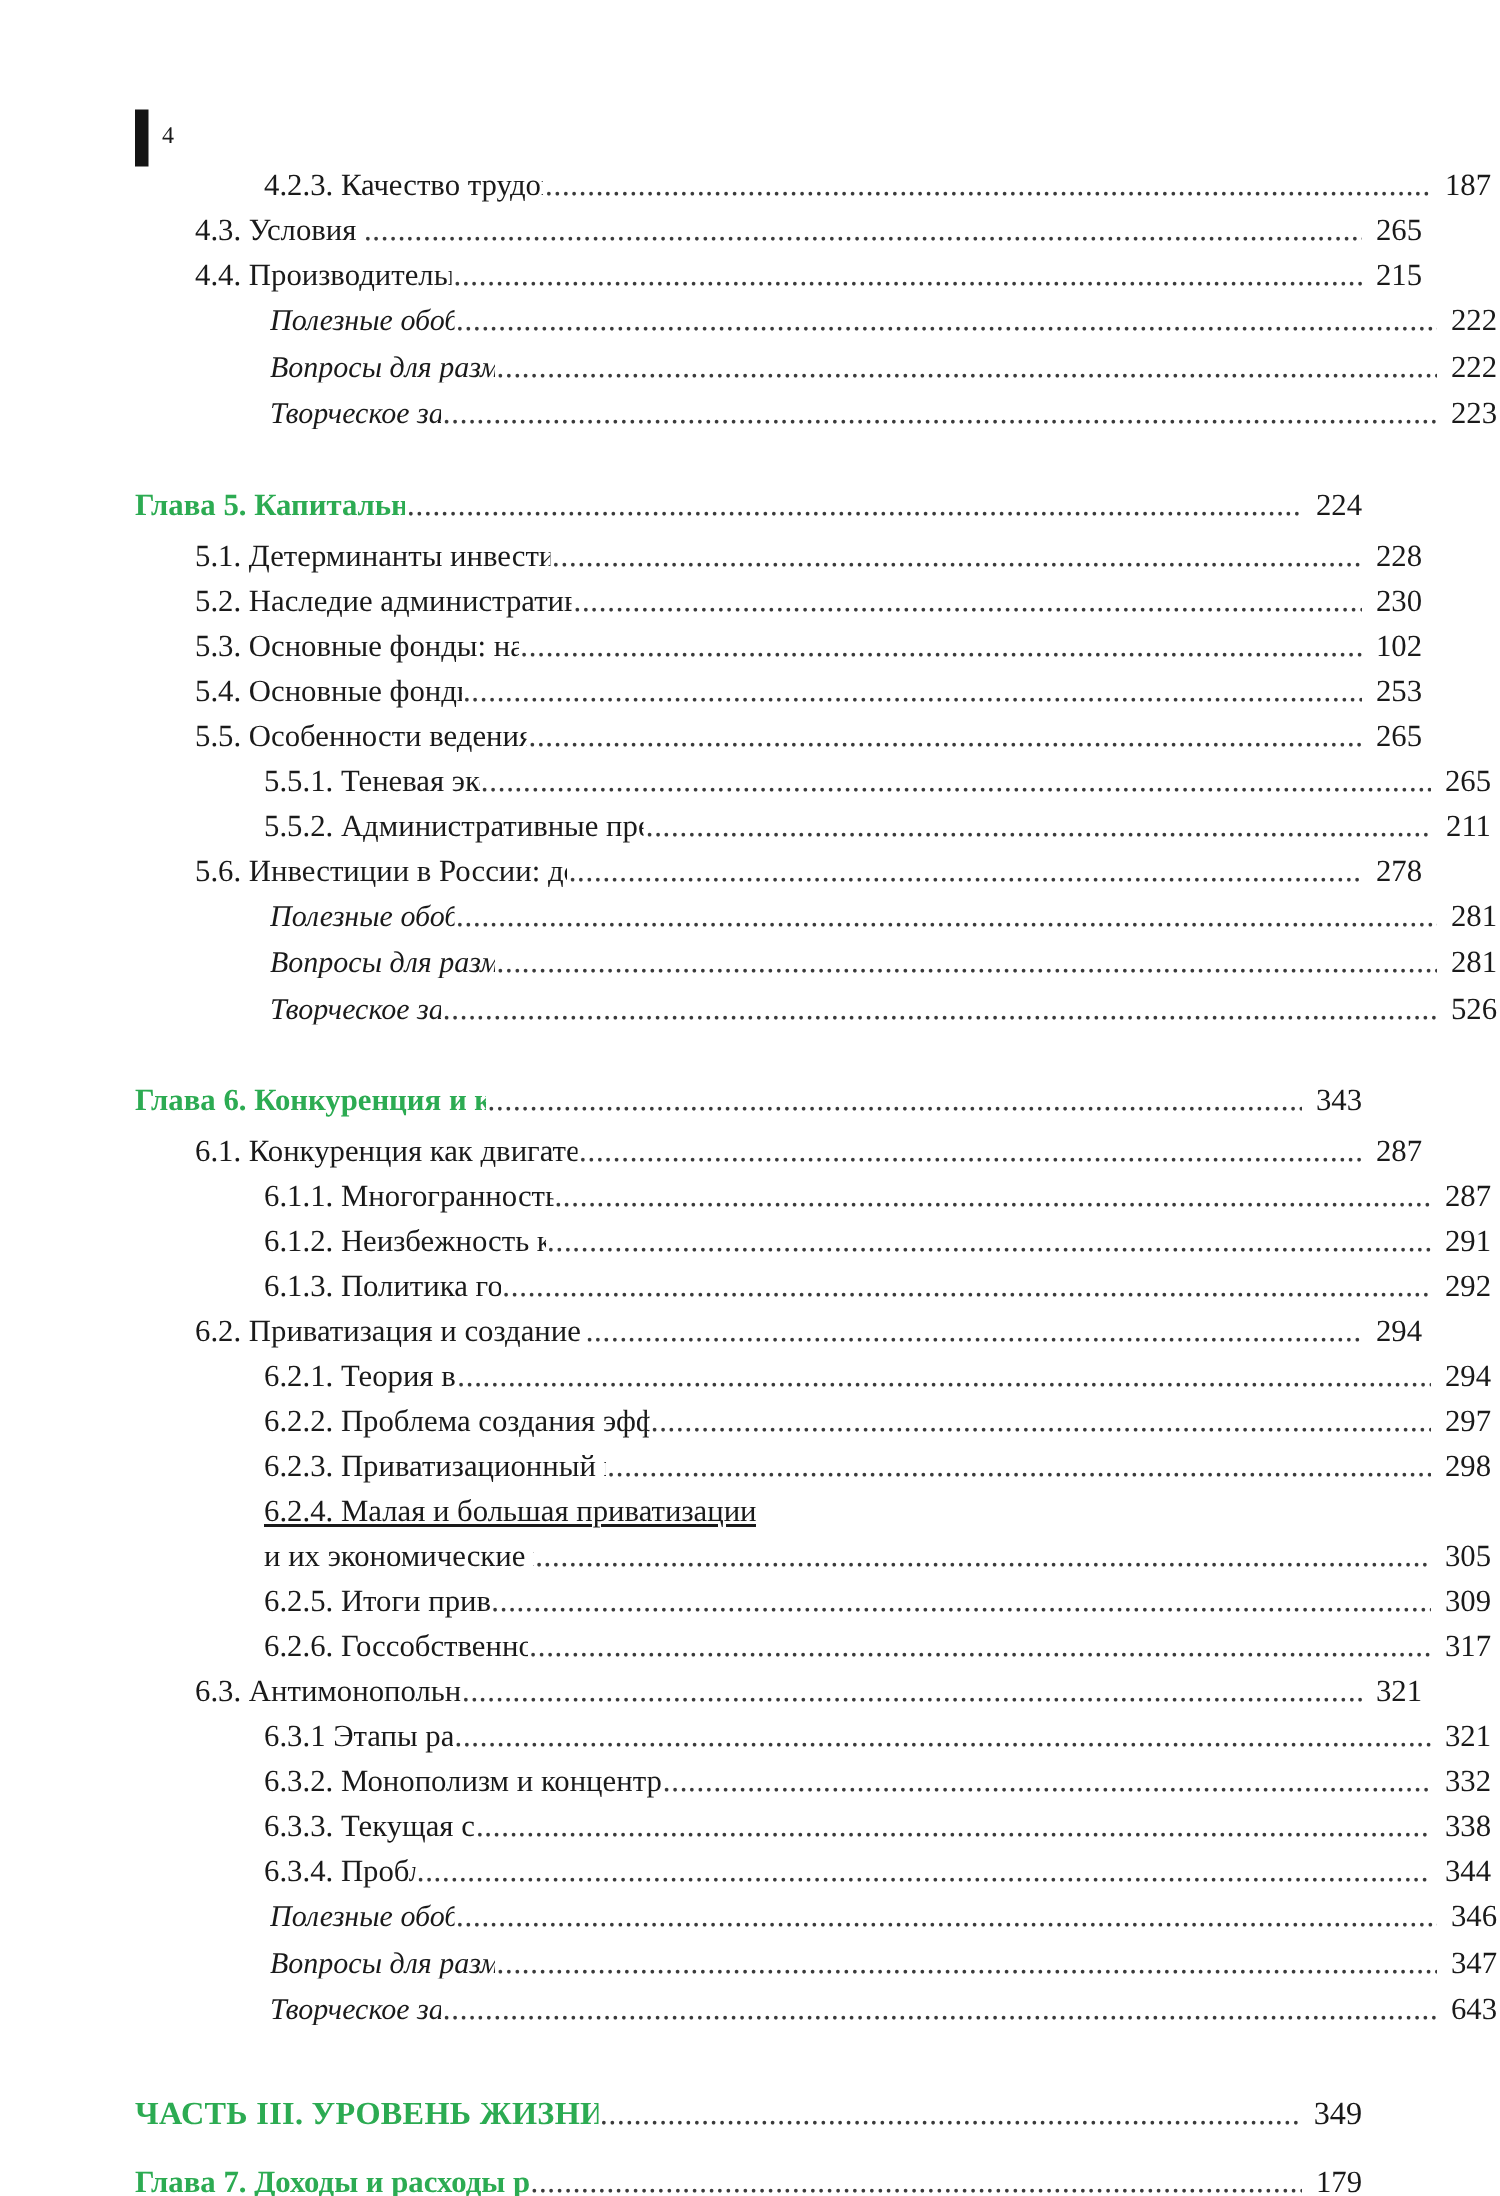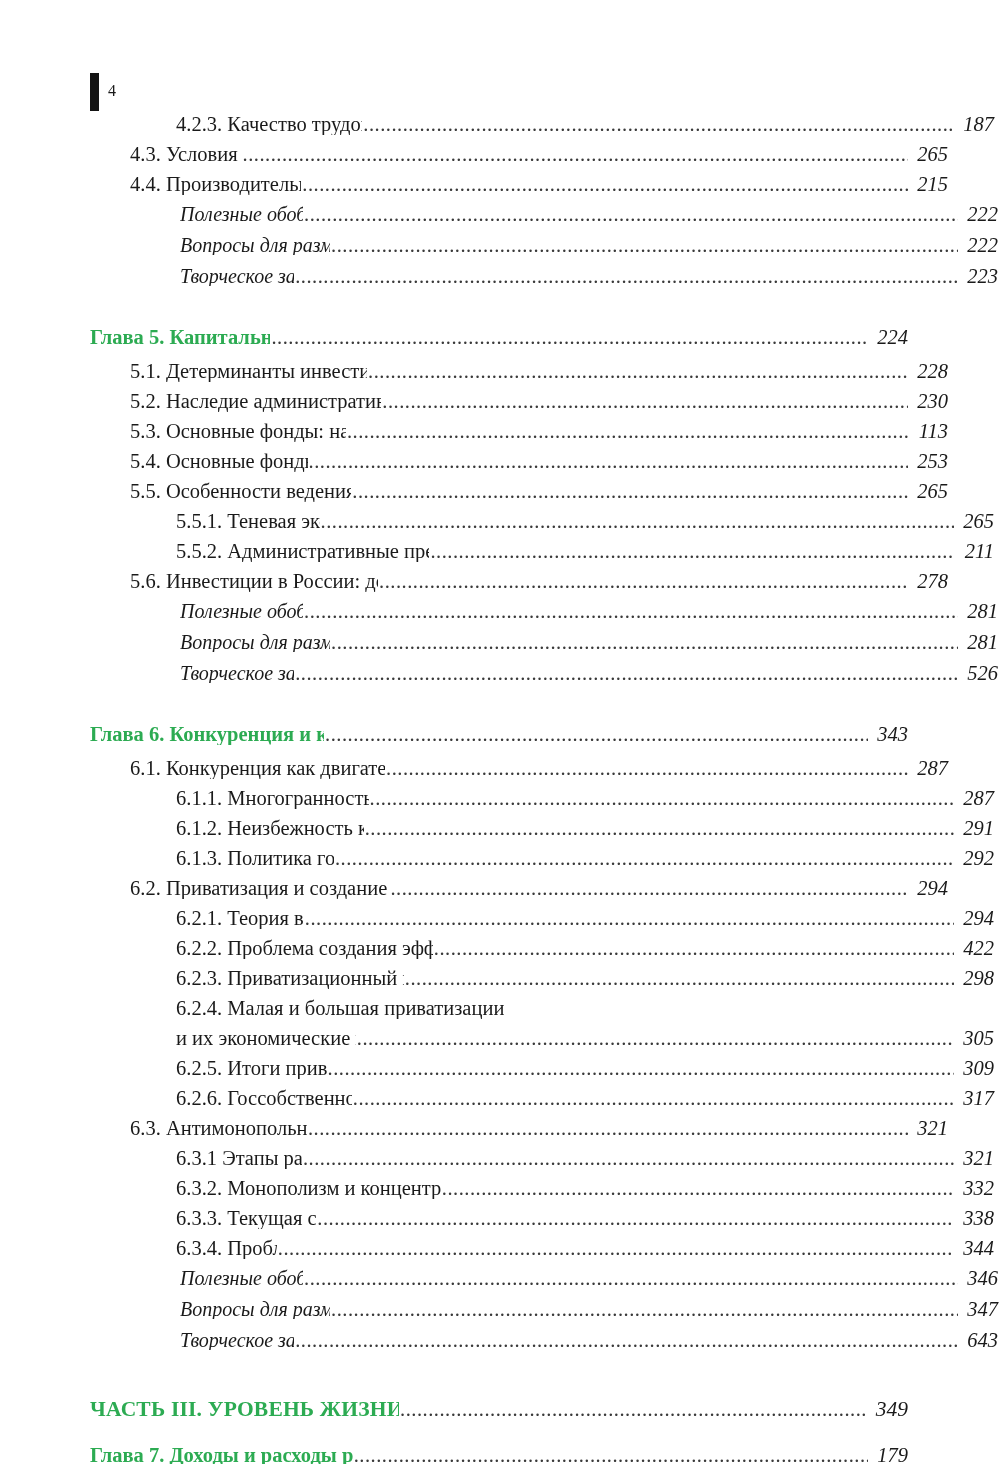--- a/index.html
+++ b/index.html
@@ -69,21 +69,20 @@
     margin:0 0px 0 1px;
     min-width:8px;
   }
   .entry .leader::before{
     content:"..........................................................................................................................................................................";
   }
   .entry .pageno{
     flex:0 0 auto;
     text-align:right;
     min-width:40px;
-    font-style:italic;
   }
 
   
   .lvl-part   { padding-left:0px;  }
   .lvl-chap   { padding-left:0px;  }
   .lvl-2      { padding-left:40px; }
   .lvl-3      { padding-left:86px; }
   .lvl-ital   { padding-left:90px; }
 
   
@@ -109,20 +108,21 @@
   .kind-italic .title{
     font-style:italic;
     color:#1a1a1a;
     font-size:20px;
   }
   .kind-italic{ height:31px; }
 
   
   .entry.nowrap-first{
     height:30px;
+    text-decoration:underline;
   }
 
   .gap-sm{height:10px;}
   .gap-lg{height:30px;}
   .gap-xl{height:38px;}
 </style>
 </head>
 <body>
 
 <div class="page">
@@ -175,21 +175,21 @@
         <span class="pageno">228</span>
       </div>
       <div class="entry lvl-2 kind-section">
         <span class="title">5.2. Наследие административно-командной системы</span>
         <span class="leader"></span>
         <span class="pageno">230</span>
       </div>
       <div class="entry lvl-2 kind-section">
         <span class="title">5.3. Основные фонды: наличие и качество</span>
         <span class="leader"></span>
-        <span class="pageno">113</span>
+        <span class="pageno">102</span>
       </div>
       <div class="entry lvl-2 kind-section">
         <span class="title">5.4. Основные фонды: динамика</span>
         <span class="leader"></span>
         <span class="pageno">253</span>
       </div>
       <div class="entry lvl-2 kind-section">
         <span class="title">5.5. Особенности ведения бизнеса в России</span>
         <span class="leader"></span>
         <span class="pageno">265</span>
@@ -256,21 +256,21 @@
         <span class="pageno">294</span>
       </div>
       <div class="entry lvl-3 kind-sub">
         <span class="title">6.2.1. Теория вопроса</span>
         <span class="leader"></span>
         <span class="pageno">294</span>
       </div>
       <div class="entry lvl-3 kind-sub">
         <span class="title">6.2.2. Проблема создания эффективного собственника</span>
         <span class="leader"></span>
-        <span class="pageno">422</span>
+        <span class="pageno">297</span>
       </div>
       <div class="entry lvl-3 kind-sub">
         <span class="title">6.2.3. Приватизационный процесс в действии</span>
         <span class="leader"></span>
         <span class="pageno">298</span>
       </div>
       <div class="entry lvl-3 kind-sub nowrap-first">
         <span class="title">6.2.4. Малая и большая приватизации</span>
       </div>
       <div class="entry lvl-3 kind-sub">

